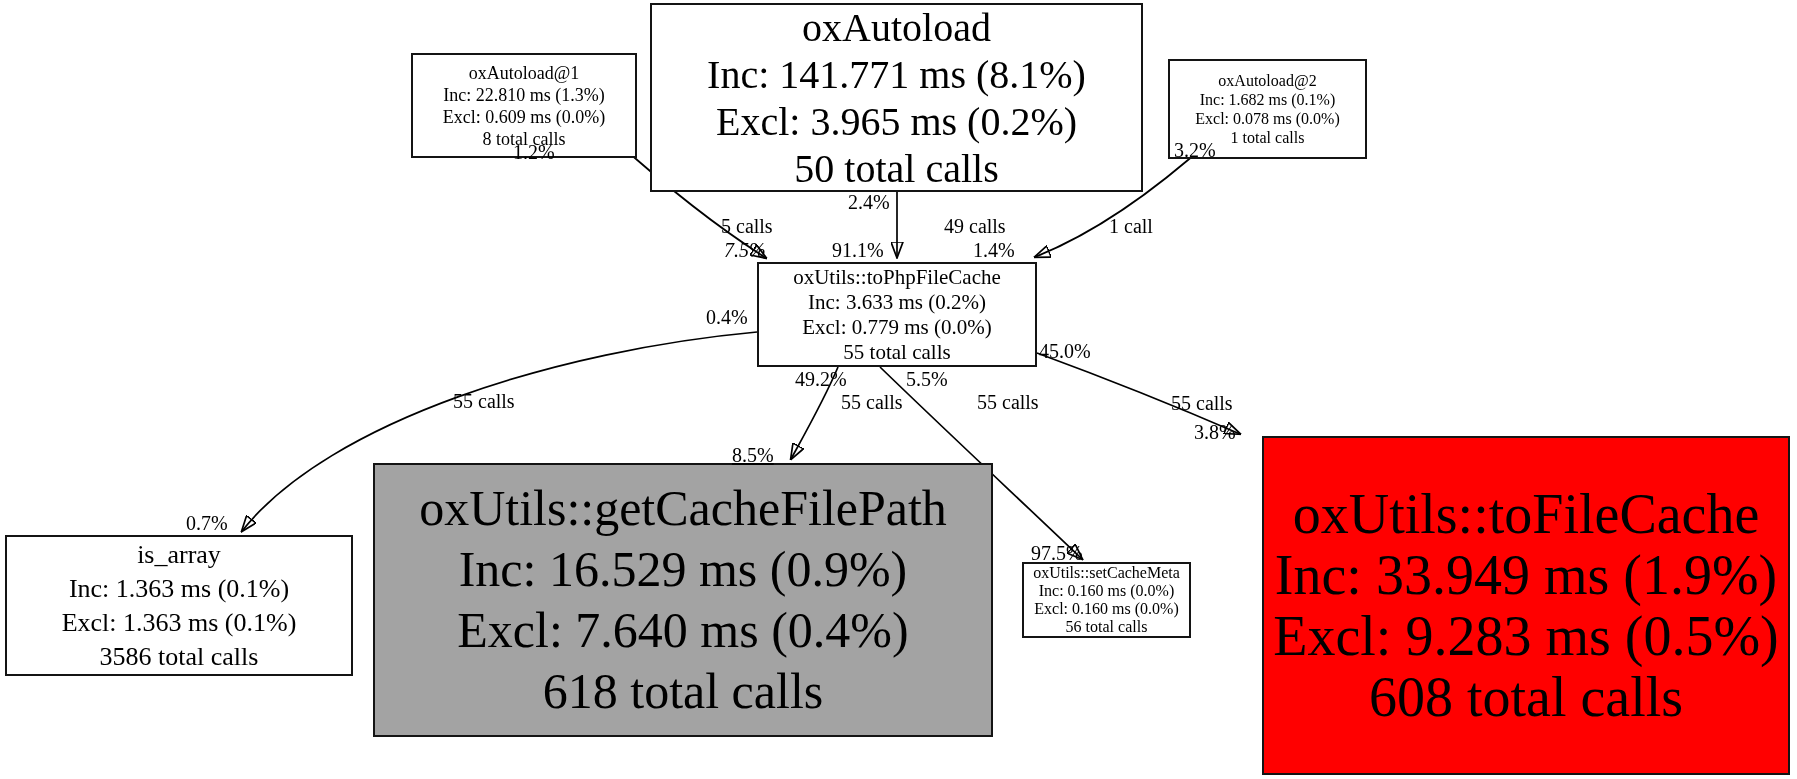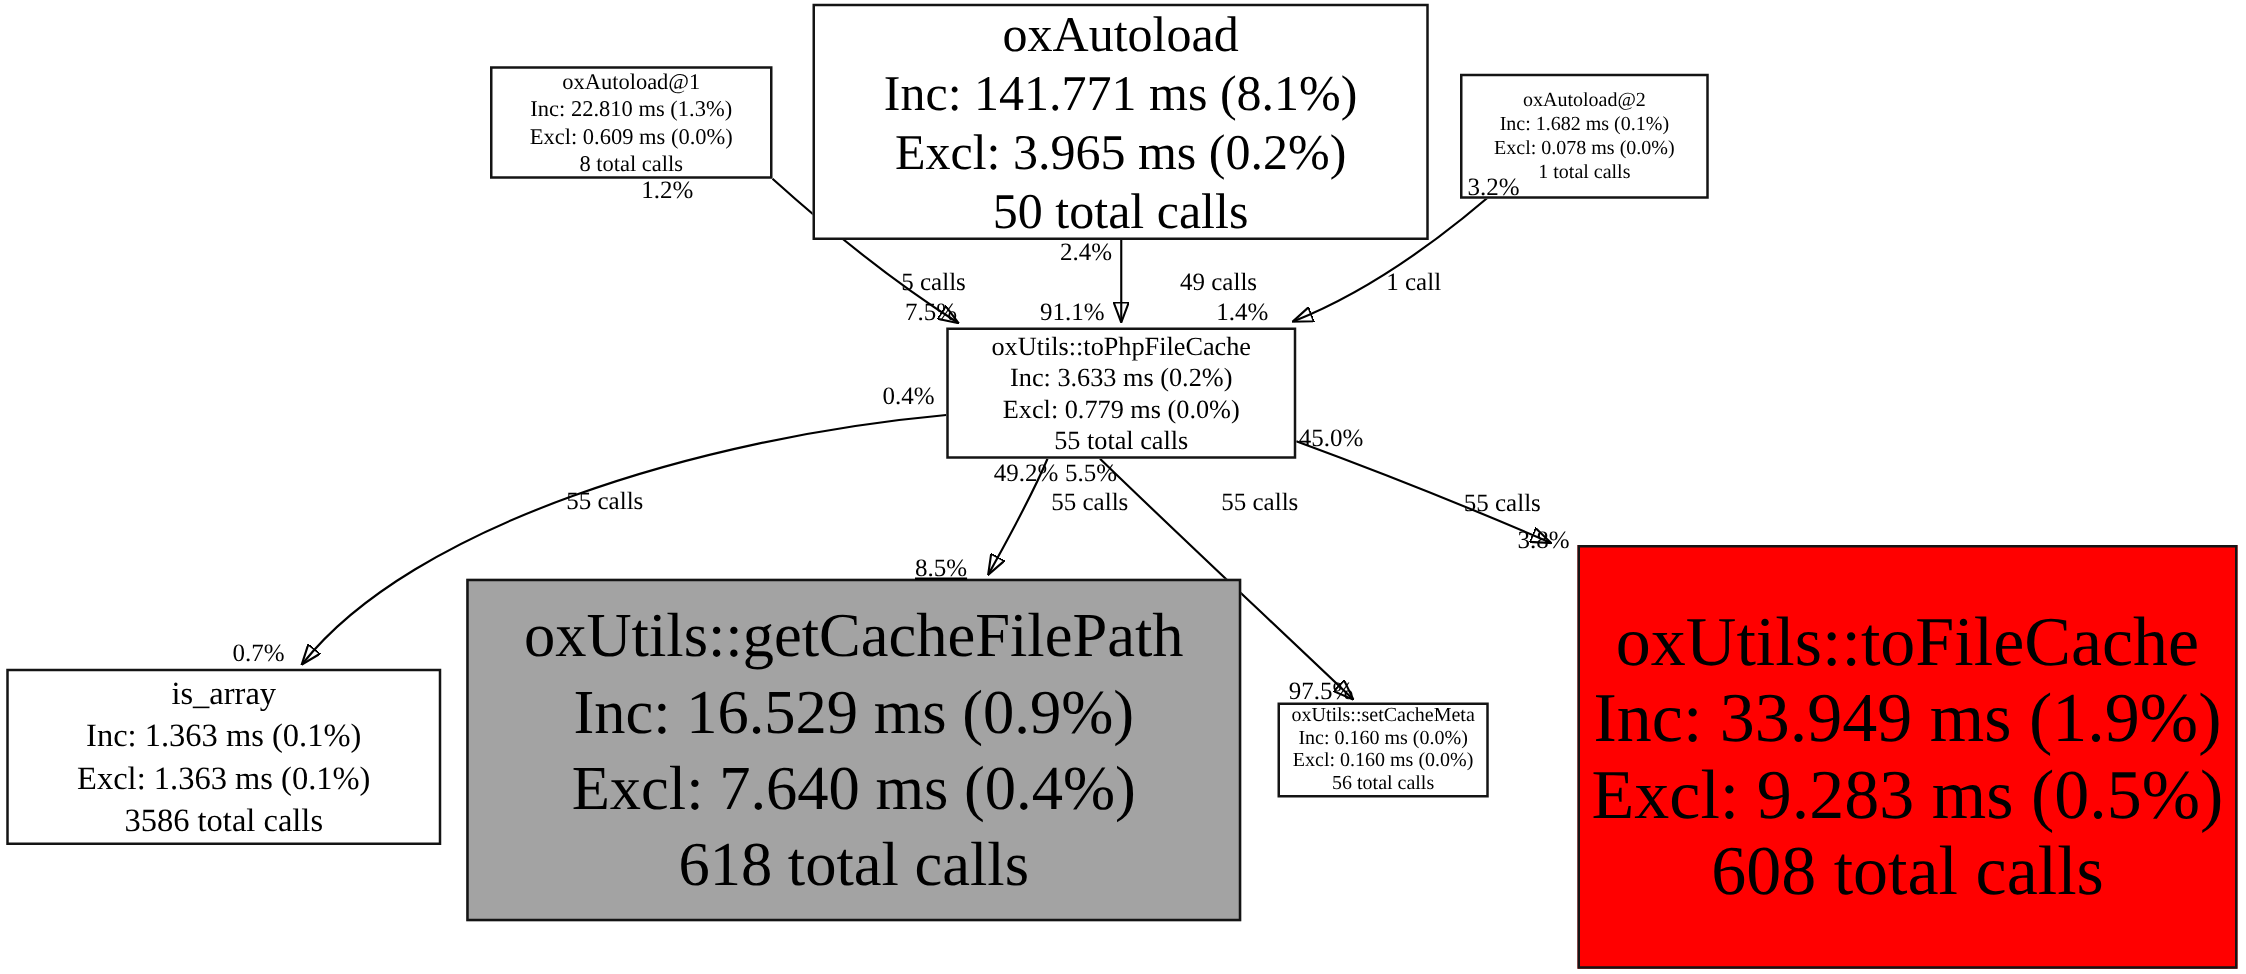--- a/index.html
+++ b/index.html
@@ -52,21 +52,21 @@
     </defs>
     <path d="M 618 143 C 668 188, 722 230, 766 258" marker-end="url(#arrow)"></path>
     <path d="M 897 192 L 897 257" marker-end="url(#arrow)"></path>
     <path d="M 1212 139 C 1160 186, 1098 232, 1035 257" marker-end="url(#arrow)"></path>
     <path d="M 757 332 C 560 350, 330 420, 242 531" marker-end="url(#arrow)"></path>
     <path d="M 838 367 C 825 398, 808 428, 791 459" marker-end="url(#arrow)"></path>
     <path d="M 880 367 C 945 430, 1018 498, 1082 559" marker-end="url(#arrow)"></path>
     <path d="M 1037 353 C 1105 378, 1180 408, 1240 434" marker-end="url(#arrow)"></path>
   </svg>
 
-  <div class="node" style="left:392px;top:53px;width:226px;height:90px;font-size:18px;line-height:22px;">
+  <div class="node" style="left:411px;top:53px;width:226px;height:105px;font-size:18px;line-height:22px;">
     <div class="nline">oxAutoload@1</div>
     <div class="nline">Inc: 22.810 ms (1.3%)</div>
     <div class="nline">Excl: 0.609 ms (0.0%)</div>
     <div class="nline">8 total calls</div>
   </div>
 
   <div class="node" style="left:650px;top:3px;width:493px;height:189px;font-size:40px;line-height:47px;">
     <div class="nline">oxAutoload</div>
     <div class="nline">Inc: 141.771 ms (8.1%)</div>
     <div class="nline">Excl: 3.965 ms (0.2%)</div>
@@ -110,39 +110,39 @@
 
   <div class="node hot" style="left: 1262px; top: 436px; width: 528px; height: 339px; font-size: 56px; line-height: 61px; background: rgb(255, 0, 0);">
     <div class="nline">oxUtils::toFileCache</div>
     <div class="nline">Inc: 33.949 ms (1.9%)</div>
     <div class="nline">Excl: 9.283 ms (0.5%)</div>
     <div class="nline">608 total calls</div>
   </div>
 
   <span class="elabel" style="left:513px;top:141px;">1.2%</span>
   <span class="elabel" style="left:721px;top:215px;">5 calls</span>
-  <span class="elabel" style="left:724px;top:239px;">7.5%</span>
+  <span class="elabel" style="left:724px;top:239px;font-style:italic;">7.5%</span>
 
   <span class="elabel" style="left:848px;top:191px;">2.4%</span>
   <span class="elabel" style="left:900px;top:215px;margin-left:44px;">49 calls</span>
   <span class="elabel" style="left:832px;top:239px;">91.1%</span>
 
   <span class="elabel" style="left:1174px;top:139px;">3.2%</span>
   <span class="elabel" style="left:1109px;top:215px;">1 call</span>
   <span class="elabel" style="left:973px;top:239px;">1.4%</span>
 
   <span class="elabel" style="left:706px;top:306px;">0.4%</span>
   <span class="elabel" style="left:453px;top:390px;">55 calls</span>
   <span class="elabel" style="left:186px;top:512px;">0.7%</span>
 
   <span class="elabel" style="left:795px;top:368px;">49.2%</span>
   <span class="elabel" style="left:841px;top:391px;">55 calls</span>
   <span class="elabel" style="left:732px;top:444px;text-decoration:underline;">8.5%</span>
 
-  <span class="elabel" style="left:852px;top:368px;text-align:right;">5.5%</span>
+  <span class="elabel" style="left:906px;top:368px;text-align:right;">5.5%</span>
   <span class="elabel" style="left:977px;top:391px;">55 calls</span>
   <span class="elabel" style="left:1031px;top:542px;">97.5%</span>
 
   <span class="elabel" style="left:1039px;top:340px;">45.0%</span>
   <span class="elabel" style="left:1171px;top:392px;">55 calls</span>
-  <span class="elabel" style="left:1194px;top:421px;margin-left:20px;">3.8%</span>
+  <span class="elabel" style="left:1194px;top:421px;">3.8%</span>
 
 </div>
 
 </body></html>

